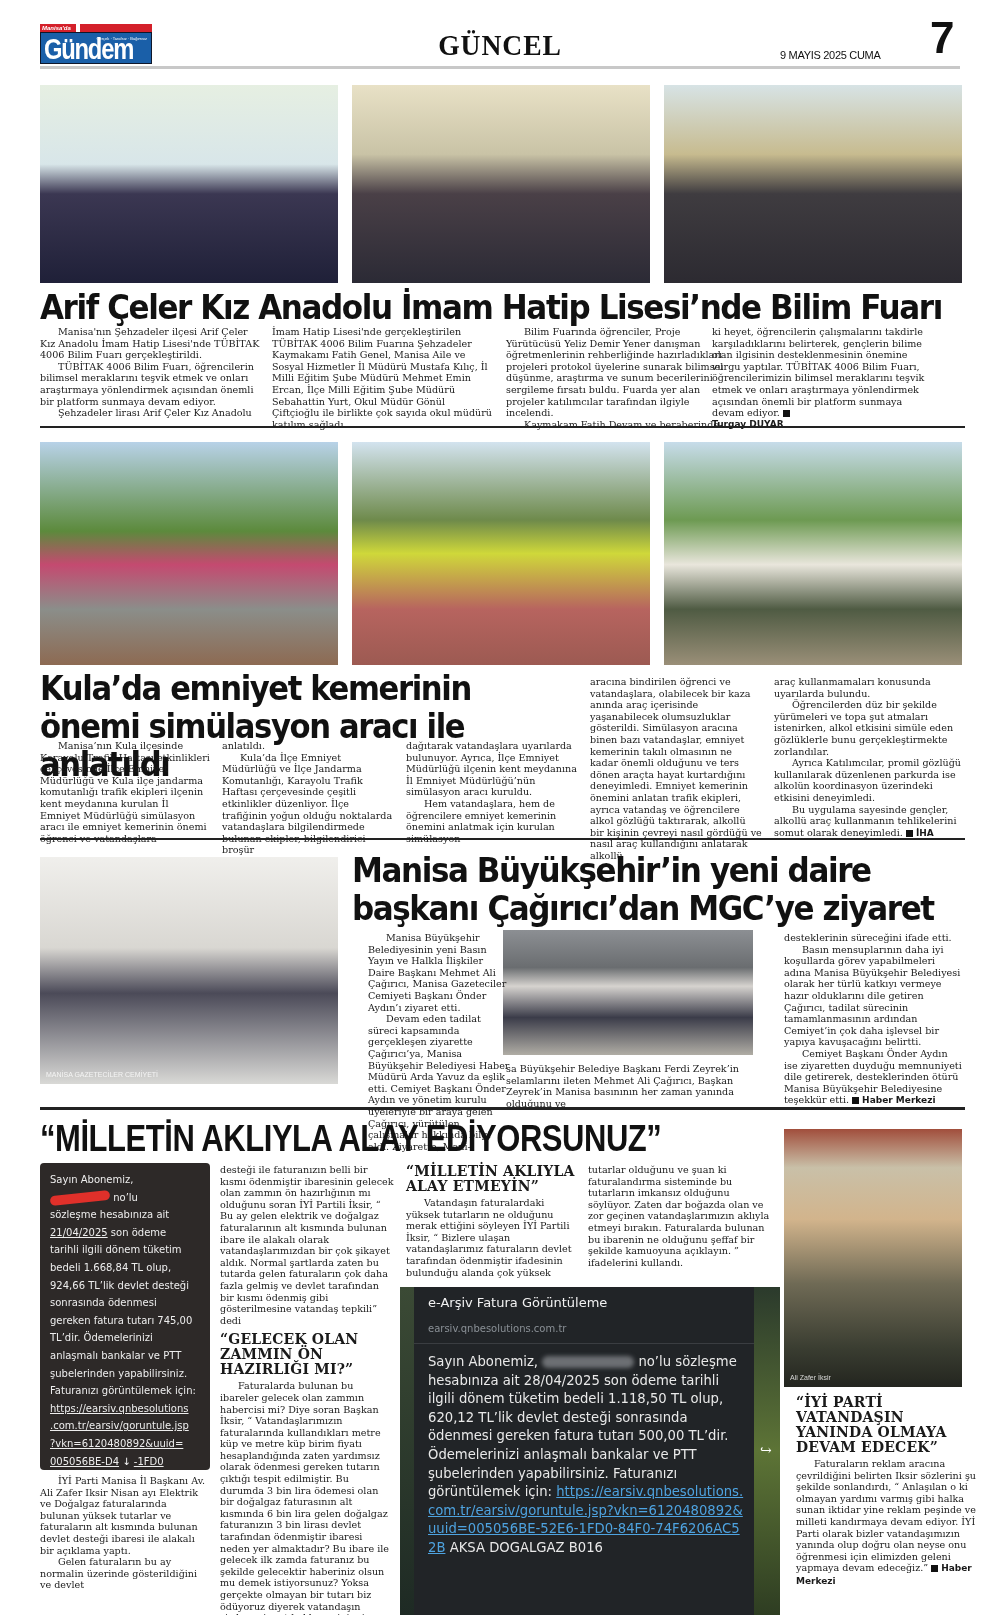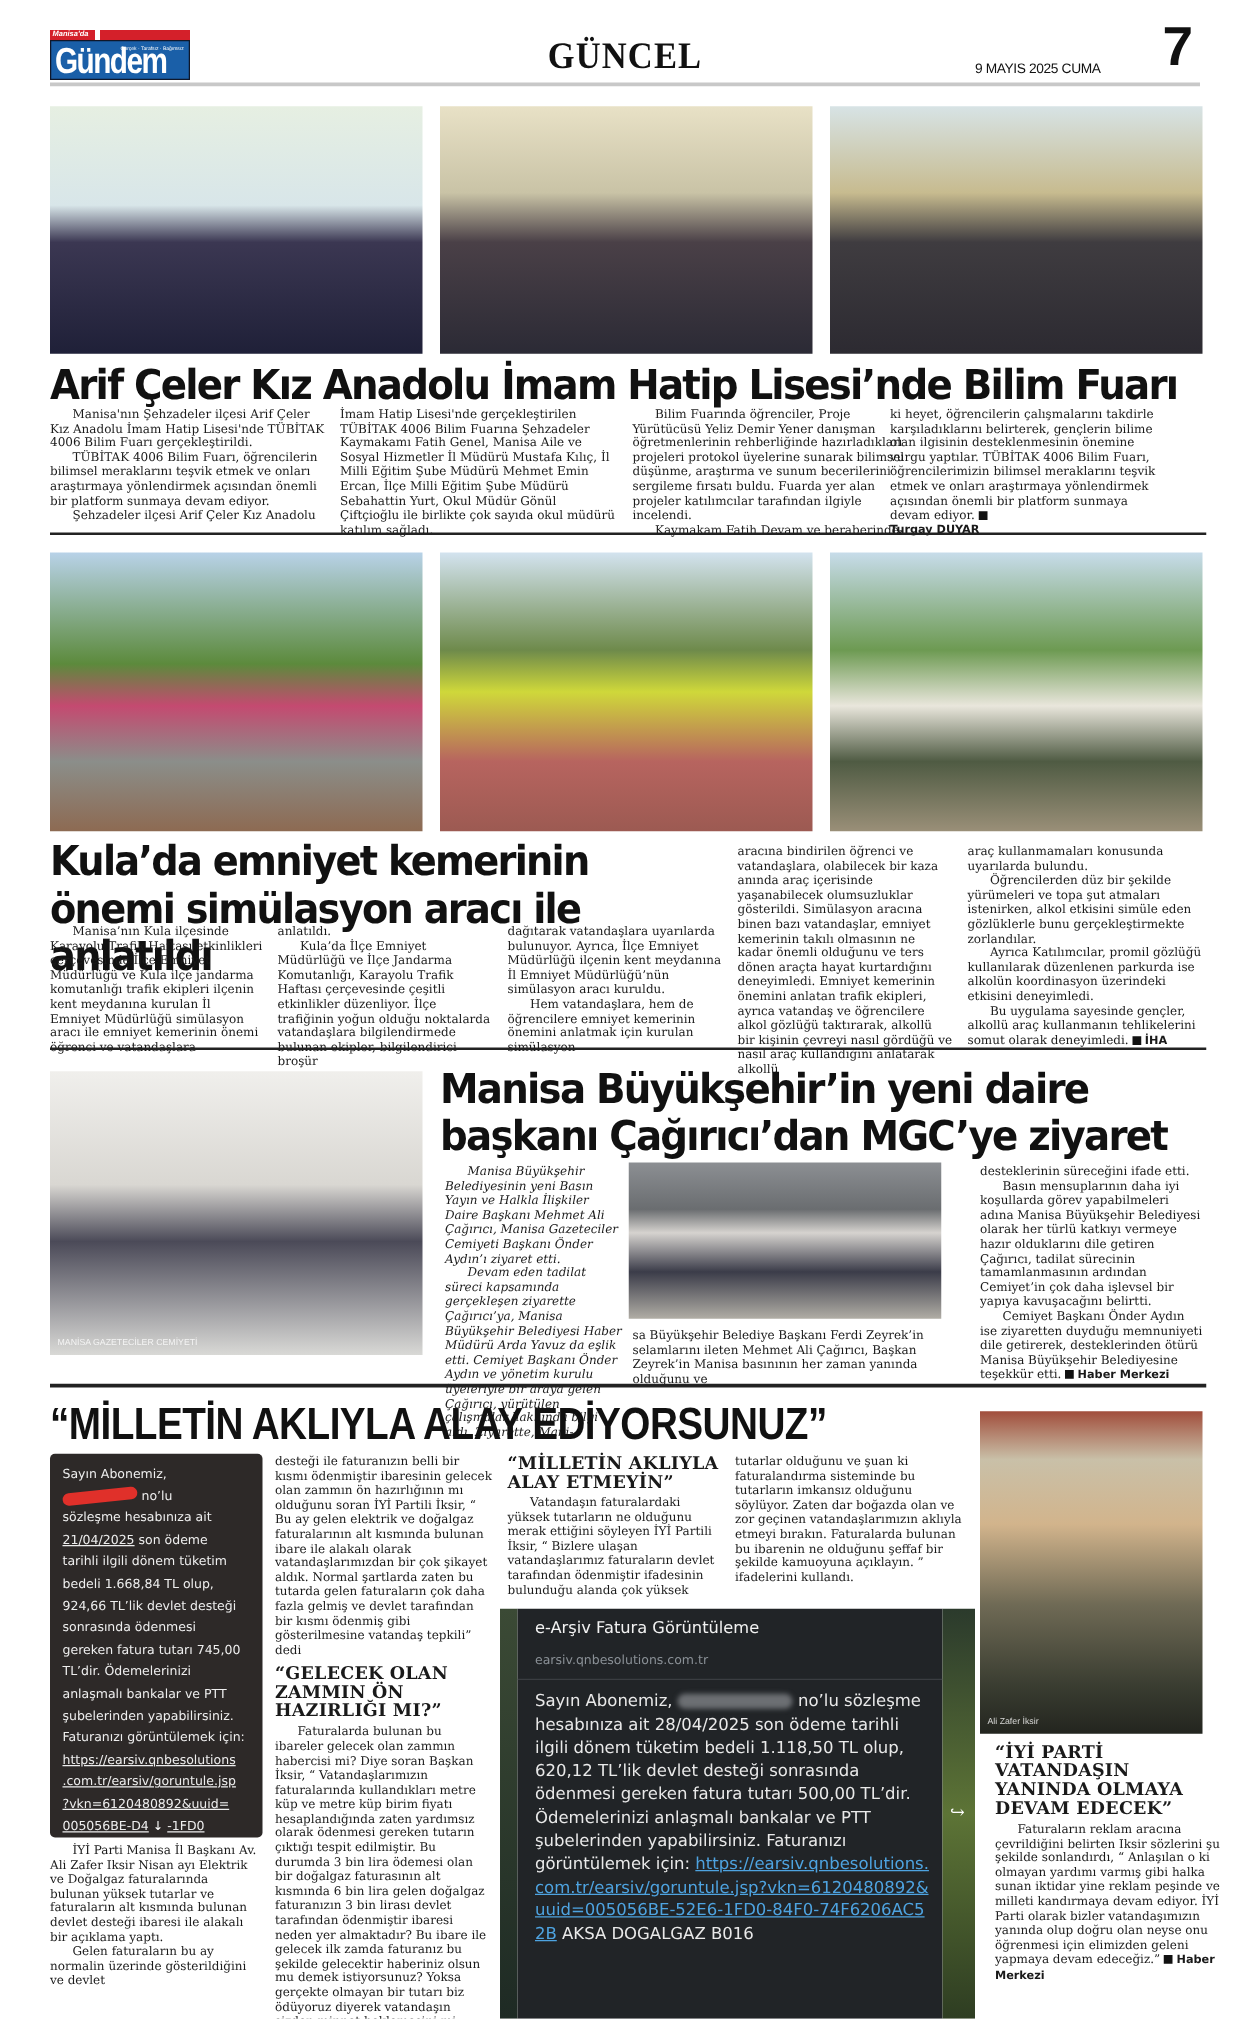--- a/index.html
+++ b/index.html
@@ -63,21 +63,21 @@
   .c1b { left:272px; top:326px; width:222px; }
   .c1c { left:506px; top:326px; width:222px; }
   .c1d { left:712px; top:326px; width:224px; }
 
   .c2a { left:40px;  top:740px; width:170px; }
   .c2b { left:222px; top:740px; width:172px; }
   .c2c { left:406px; top:740px; width:172px; }
   .c2d { left:590px; top:676px; width:172px; }
   .c2e { left:774px; top:676px; width:190px; }
 
-  .c3a { left:356px; top:932px; width:144px;font-style:italic; }
+  .c3a { left:368px; top:932px; width:144px; }
   .c3c { left:506px; top:1063px; width:248px; }
   .c3d { left:784px; top:932px; width:180px; }
 
   .rule { background:#222; }
   .r1 { left:40px; top:426px; width:925px; height:2px; }
   .r2 { left:40px; top:838px; width:925px; height:2px; }
   .r3 { left:40px; top:1107px; width:925px; height:3px; }
 
   
   .sms-left { left:40px; top:1163px; width:170px; height:307px; background:#2d2928; border-radius:4px; padding:8px 10px; font-family:"DejaVu Sans",sans-serif; color:#eee; font-size:10px; line-height:17.6px; overflow:hidden; }
@@ -123,21 +123,21 @@
 <div class="abs rule-top"></div>
 
 <div class="abs photo ph-a1"></div>
 <div class="abs photo ph-a2"></div>
 <div class="abs photo ph-a3"></div>
 <div class="abs h1 headline-1">Arif Çeler Kız Anadolu İmam Hatip Lisesi’nde Bilim Fuarı</div>
 
 <div class="abs col c1a">
   <p>Manisa'nın Şehzadeler ilçesi Arif Çeler Kız Anadolu İmam Hatip Lisesi'nde TÜBİTAK 4006 Bilim Fuarı gerçekleştirildi.</p>
   <p>TÜBİTAK 4006 Bilim Fuarı, öğrencilerin bilimsel meraklarını teşvik etmek ve onları araştırmaya yönlendirmek açısından önemli bir platform sunmaya devam ediyor.</p>
-  <p>Şehzadeler ilçesi Arif Çeler Kız Anadolu</p>
+  <p>Şehzadeler lirası Arif Çeler Kız Anadolu</p>
 </div>
 <div class="abs col c1b">
   <p class="noind">İmam Hatip Lisesi'nde gerçekleştirilen TÜBİTAK 4006 Bilim Fuarına Şehzadeler Kaymakamı Fatih Genel, Manisa Aile ve Sosyal Hizmetler İl Müdürü Mustafa Kılıç, İl Milli Eğitim Şube Müdürü Mehmet Emin Ercan, İlçe Milli Eğitim Şube Müdürü Sebahattin Yurt, Okul Müdür Gönül Çiftçioğlu ile birlikte çok sayıda okul müdürü katılım sağladı.</p>
 </div>
 <div class="abs col c1c">
   <p>Bilim Fuarında öğrenciler, Proje Yürütücüsü Yeliz Demir Yener danışman öğretmenlerinin rehberliğinde hazırladıkları projeleri protokol üyelerine sunarak bilimsel düşünme, araştırma ve sunum becerilerini sergileme fırsatı buldu. Fuarda yer alan projeler katılımcılar tarafından ilgiyle incelendi.</p>
   <p>Kaymakam Fatih Devam ve beraberinde-</p>
 </div>
 <div class="abs col c1d">
   <p class="noind"><span>ki heyet, öğrencilerin çalışmalarını takdirle karşıladıklarını belirterek, gençlerin bilime olan ilgisinin desteklenmesinin önemine vurgu yaptılar. TÜBİTAK 4006 Bilim Fuarı, öğrencilerimizin bilimsel meraklarını teşvik etmek ve onları araştırmaya yönlendirmek açısından önemli bir platform sunmaya devam ediyor.</span><span class="sq"></span></p>

